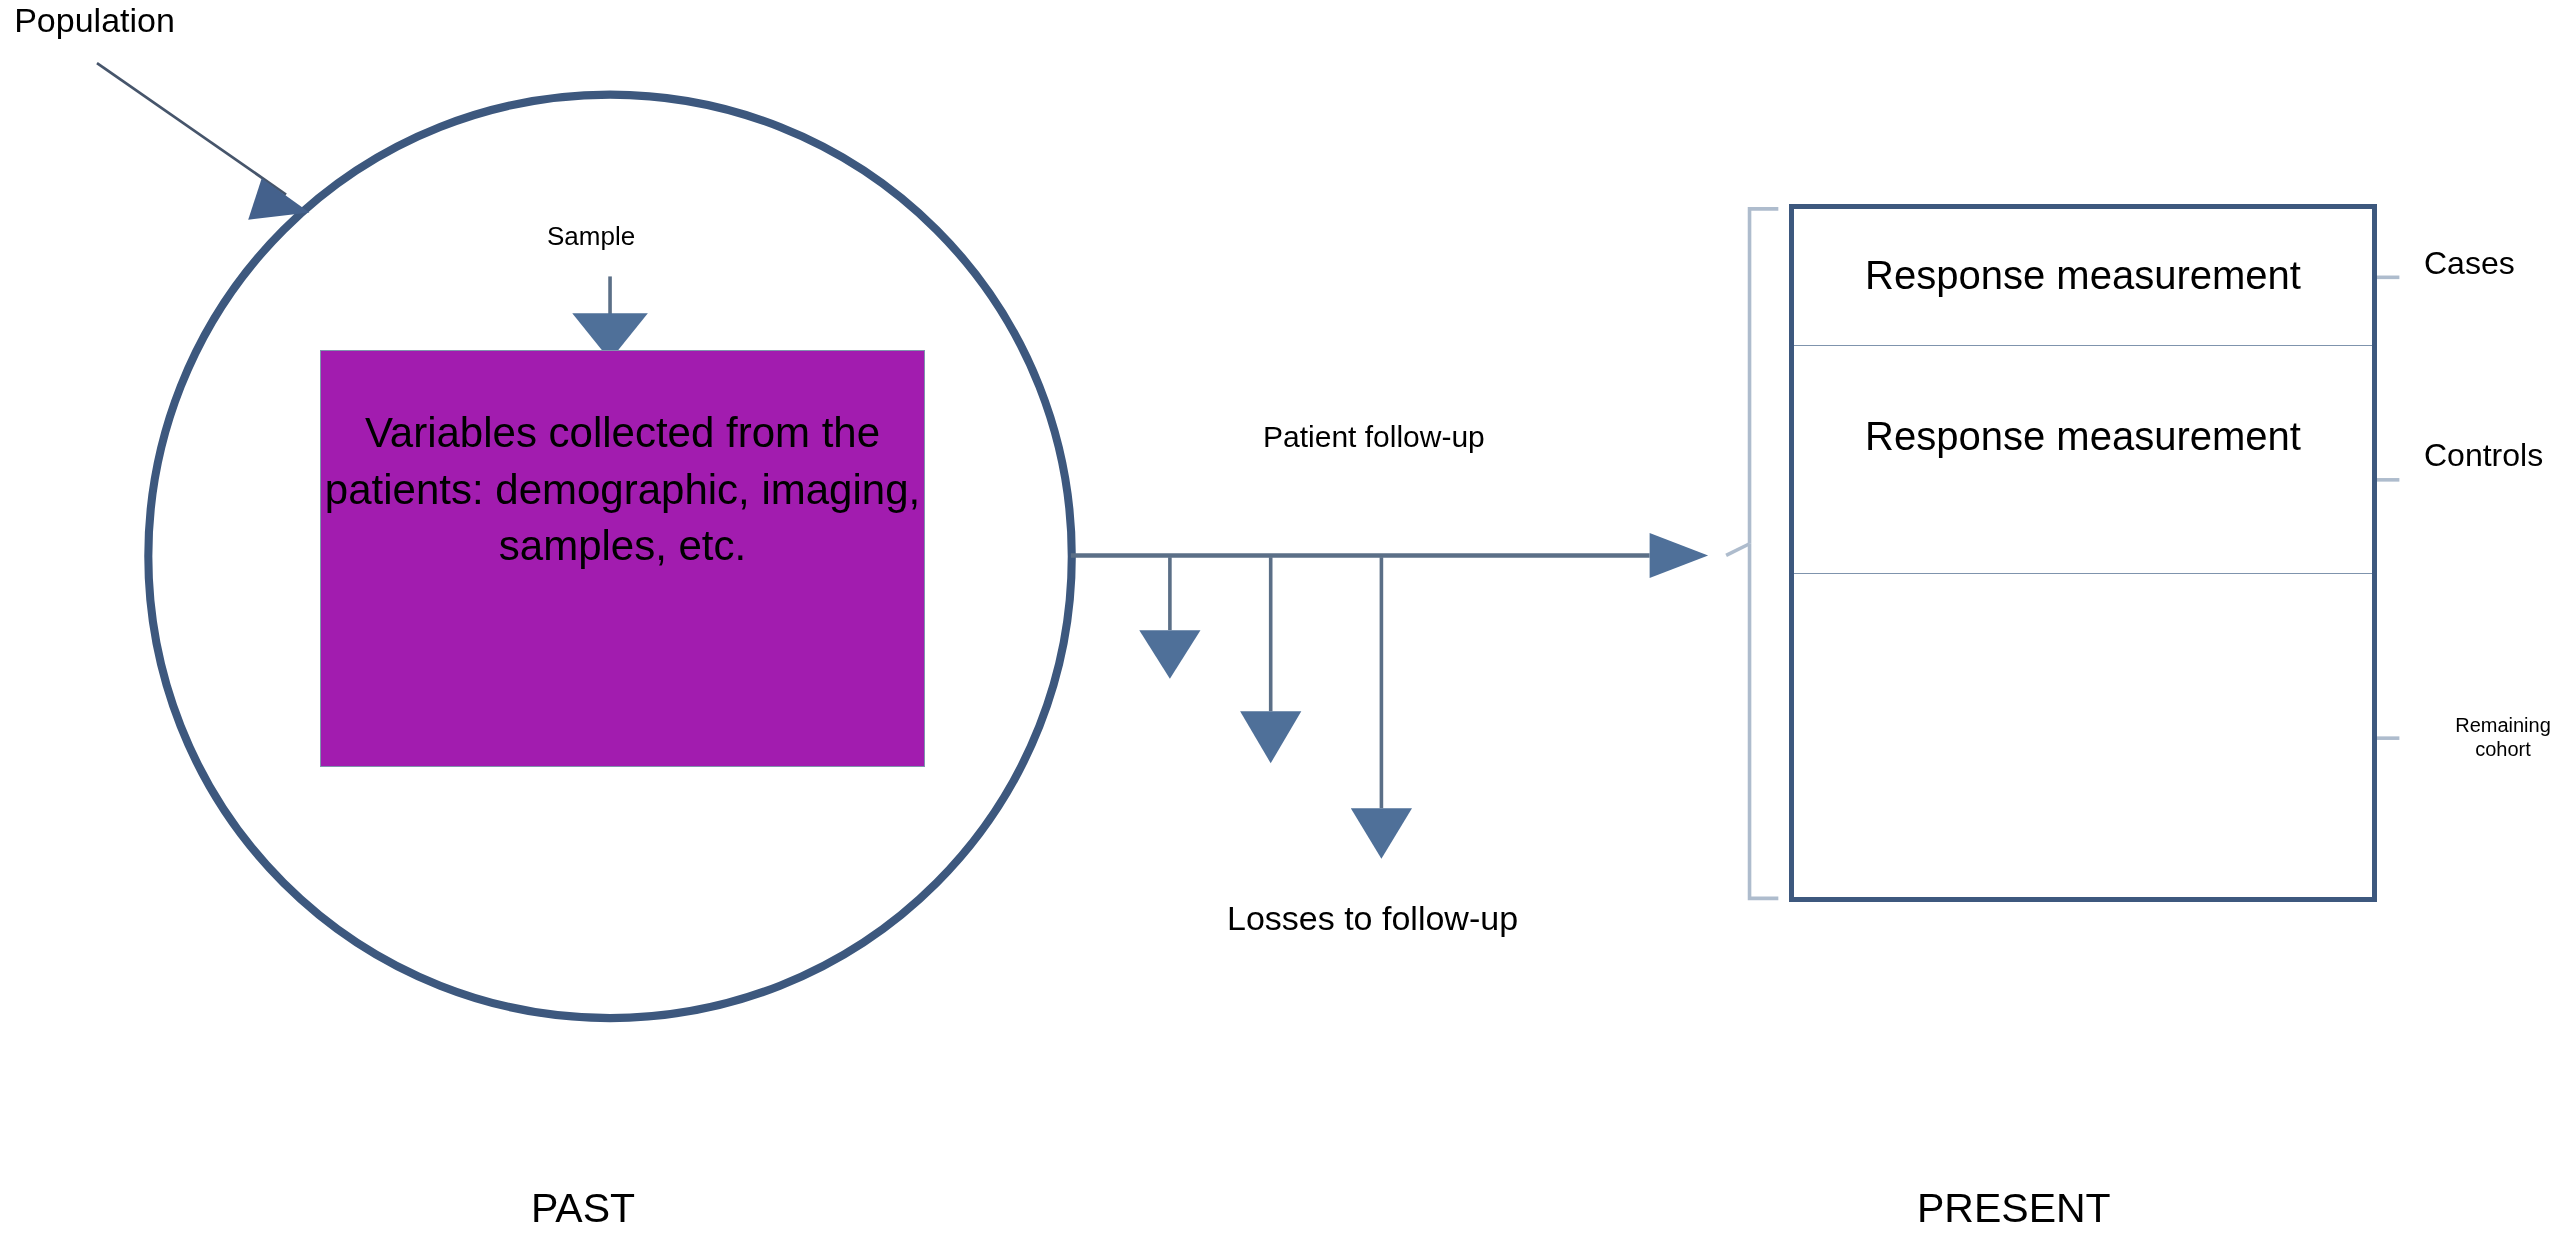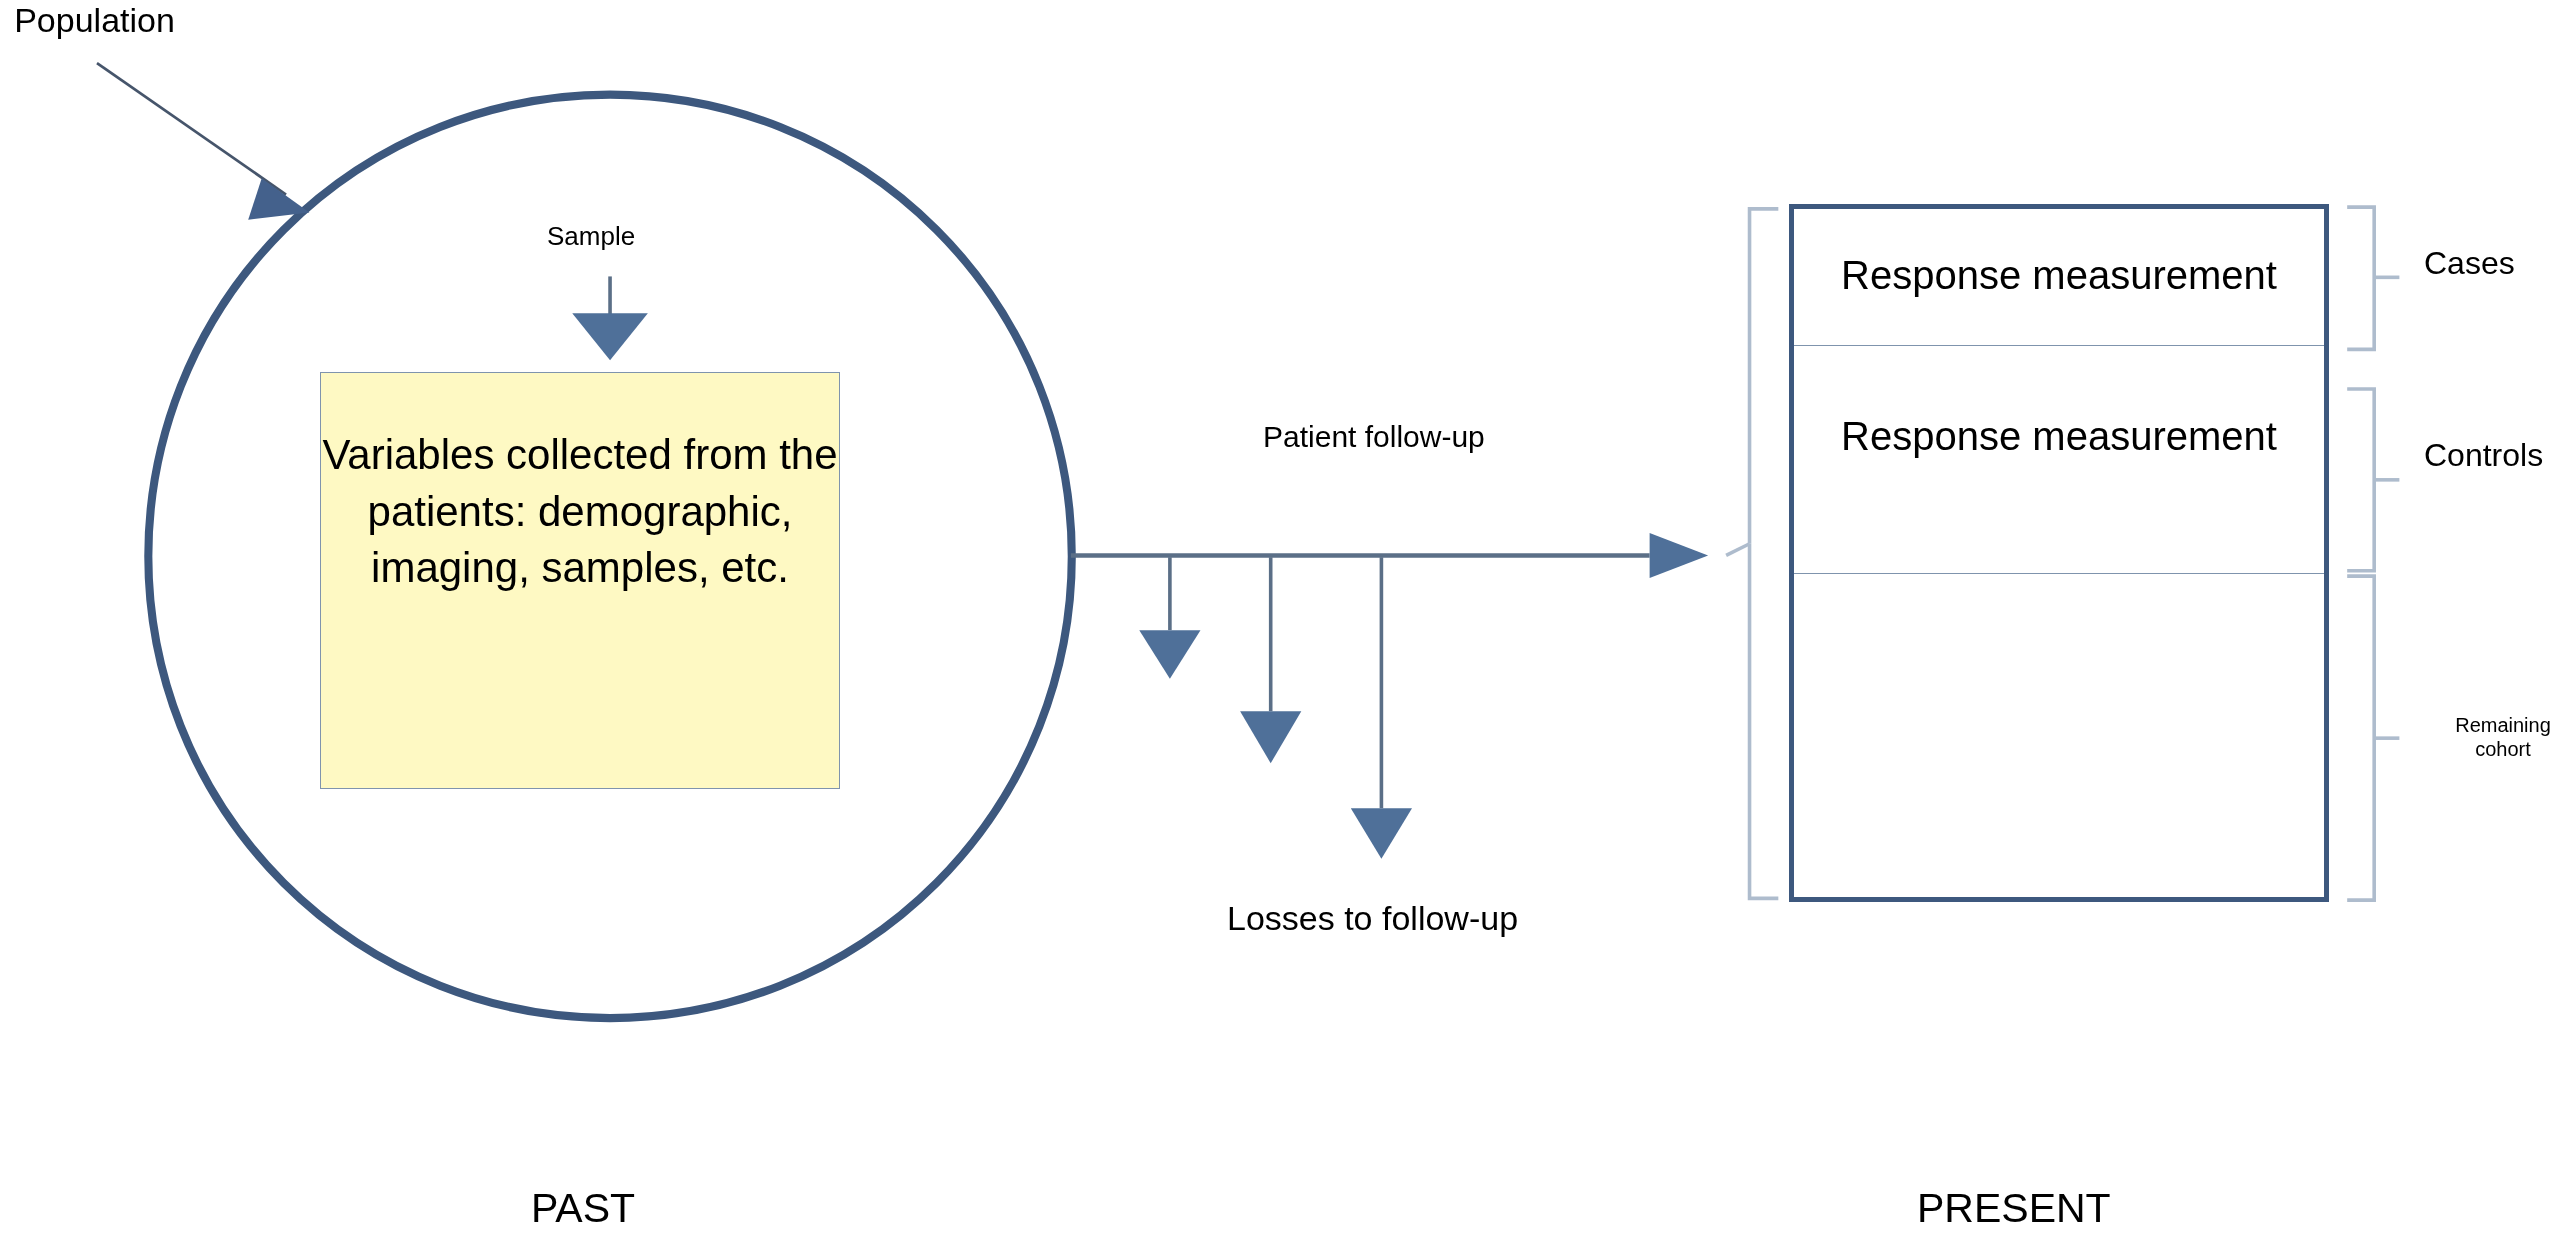--- a/index.html
+++ b/index.html
@@ -39,42 +39,42 @@
   #losses-label     { left: 1220px; top: 898px; font-size: 34px; }
   #past-label       { left: 524px;  top: 1184px; font-size: 41px; }
   #present-label    { left: 1910px; top: 1184px; font-size: 41px; }
   #cases-label      { left: 2417px; top: 245px; font-size: 32px; }
   #controls-label   { left: 2417px; top: 437px; font-size: 32px; }
   #remaining-label  { left: 2417px; top: 714px; font-size: 20px; text-align: center; width: 158px;}
 
   #variables-box {
     position: absolute;
     left: 313px;
-    top: 372px;
-    width: 520px;
+    top: 350px;
+    width: 605px;
     height: 417px;
     border: 1.8px solid #7f94ad;
     box-sizing: border-box;
-    background: #fef9c3;
+    background: #a21caf;
   }
   #variables-box-text {
     position: absolute;
     left: 0; right: 0;
     top: 54px;
     text-align: center;
     font-size: 42px;
     line-height: 1.35;
     color: #000;
   }
 
   #outcome-box {
     position: absolute;
     left: 1782px;
     top: 204px;
-    width: 540px;
+    width: 588px;
     height: 698px;
     border: 5.4px solid #3d587e;
     box-sizing: border-box;
     background: #ffffff;
   }
   .outcome-row {
     position: absolute;
     left: 0;
     right: 0;
     box-sizing: border-box;

